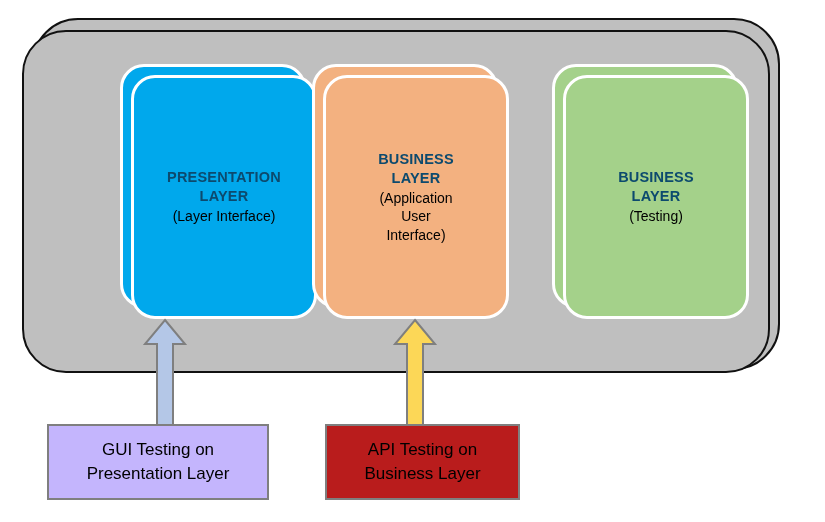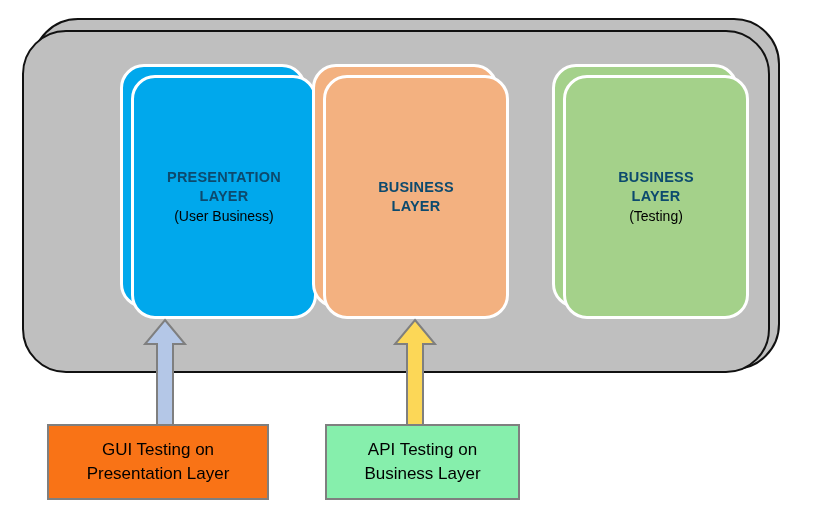--- a/index.html
+++ b/index.html
@@ -145,29 +145,32 @@
 <div id="canvas">
 
   <div class="container-shadow" style="background: rgb(191, 191, 191); border-color: rgb(17, 17, 17);"></div>
   <div class="container-front" style="background: rgb(191, 191, 191); border-color: rgb(17, 17, 17);"></div>
 
   <div class="card-wrap" id="card-presentation">
     <div class="card-back" style="background: rgb(0, 168, 236); border-color: rgb(255, 255, 255);"></div>
     <div class="card-front" style="background: rgb(0, 168, 236); border-color: rgb(255, 255, 255);">
       <div class="card-title">PRESENTATION
 LAYER</div>
-      <div class="card-sub">(User Business)</div>
+      <div class="card-sub">(Layer Interface)</div>
     </div>
   </div>
 
   <div class="card-wrap" id="card-business">
     <div class="card-back" style="background: rgb(243, 177, 128); border-color: rgb(255, 255, 255);"></div>
     <div class="card-front" style="background: rgb(243, 177, 128); border-color: rgb(255, 255, 255);">
       <div class="card-title">BUSINESS
 LAYER</div>
+      <div class="card-sub">(Application
+User
+Interface)</div>
     </div>
   </div>
 
   <div class="card-wrap" id="card-database">
     <div class="card-back" style="background: rgb(164, 209, 138); border-color: rgb(255, 255, 255);"></div>
     <div class="card-front" style="background: rgb(164, 209, 138); border-color: rgb(255, 255, 255);">
       <div class="card-title">BUSINESS
 LAYER</div>
       <div class="card-sub">(Testing)</div>
     </div>
@@ -178,23 +181,23 @@
       <polygon points="23,2 43,26 31,26 31,118 15,118 15,26 3,26" id="arrow-gui-shape" stroke-width="2" stroke-linejoin="miter" fill="#b4c7e7" stroke="#7f7f7f"></polygon>
     </svg>
   </div>
 
   <div class="arrow" id="arrow-api">
     <svg width="46" height="118" viewBox="0 0 46 118" xmlns="http://www.w3.org/2000/svg">
       <polygon points="23,2 43,26 31,26 31,118 15,118 15,26 3,26" id="arrow-api-shape" stroke-width="2" stroke-linejoin="miter" fill="#fcd757" stroke="#7f7f7f"></polygon>
     </svg>
   </div>
 
-  <div class="test-box" id="box-gui" style="background: #f97316; border-color: rgb(127, 127, 127);">
+  <div class="test-box" id="box-gui" style="background: #c4b5fd; border-color: rgb(127, 127, 127);">
     <span class="test-line">GUI Testing on</span>
     <span class="test-line">Presentation Layer</span>
   </div>
 
-  <div class="test-box" id="box-api" style="background: #86efac; border-color: rgb(127, 127, 127);">
+  <div class="test-box" id="box-api" style="background: #b91c1c; border-color: rgb(127, 127, 127);">
     <span class="test-line">API Testing on</span>
     <span class="test-line">Business Layer</span>
   </div>
 
 </div>
 
 </body></html>

